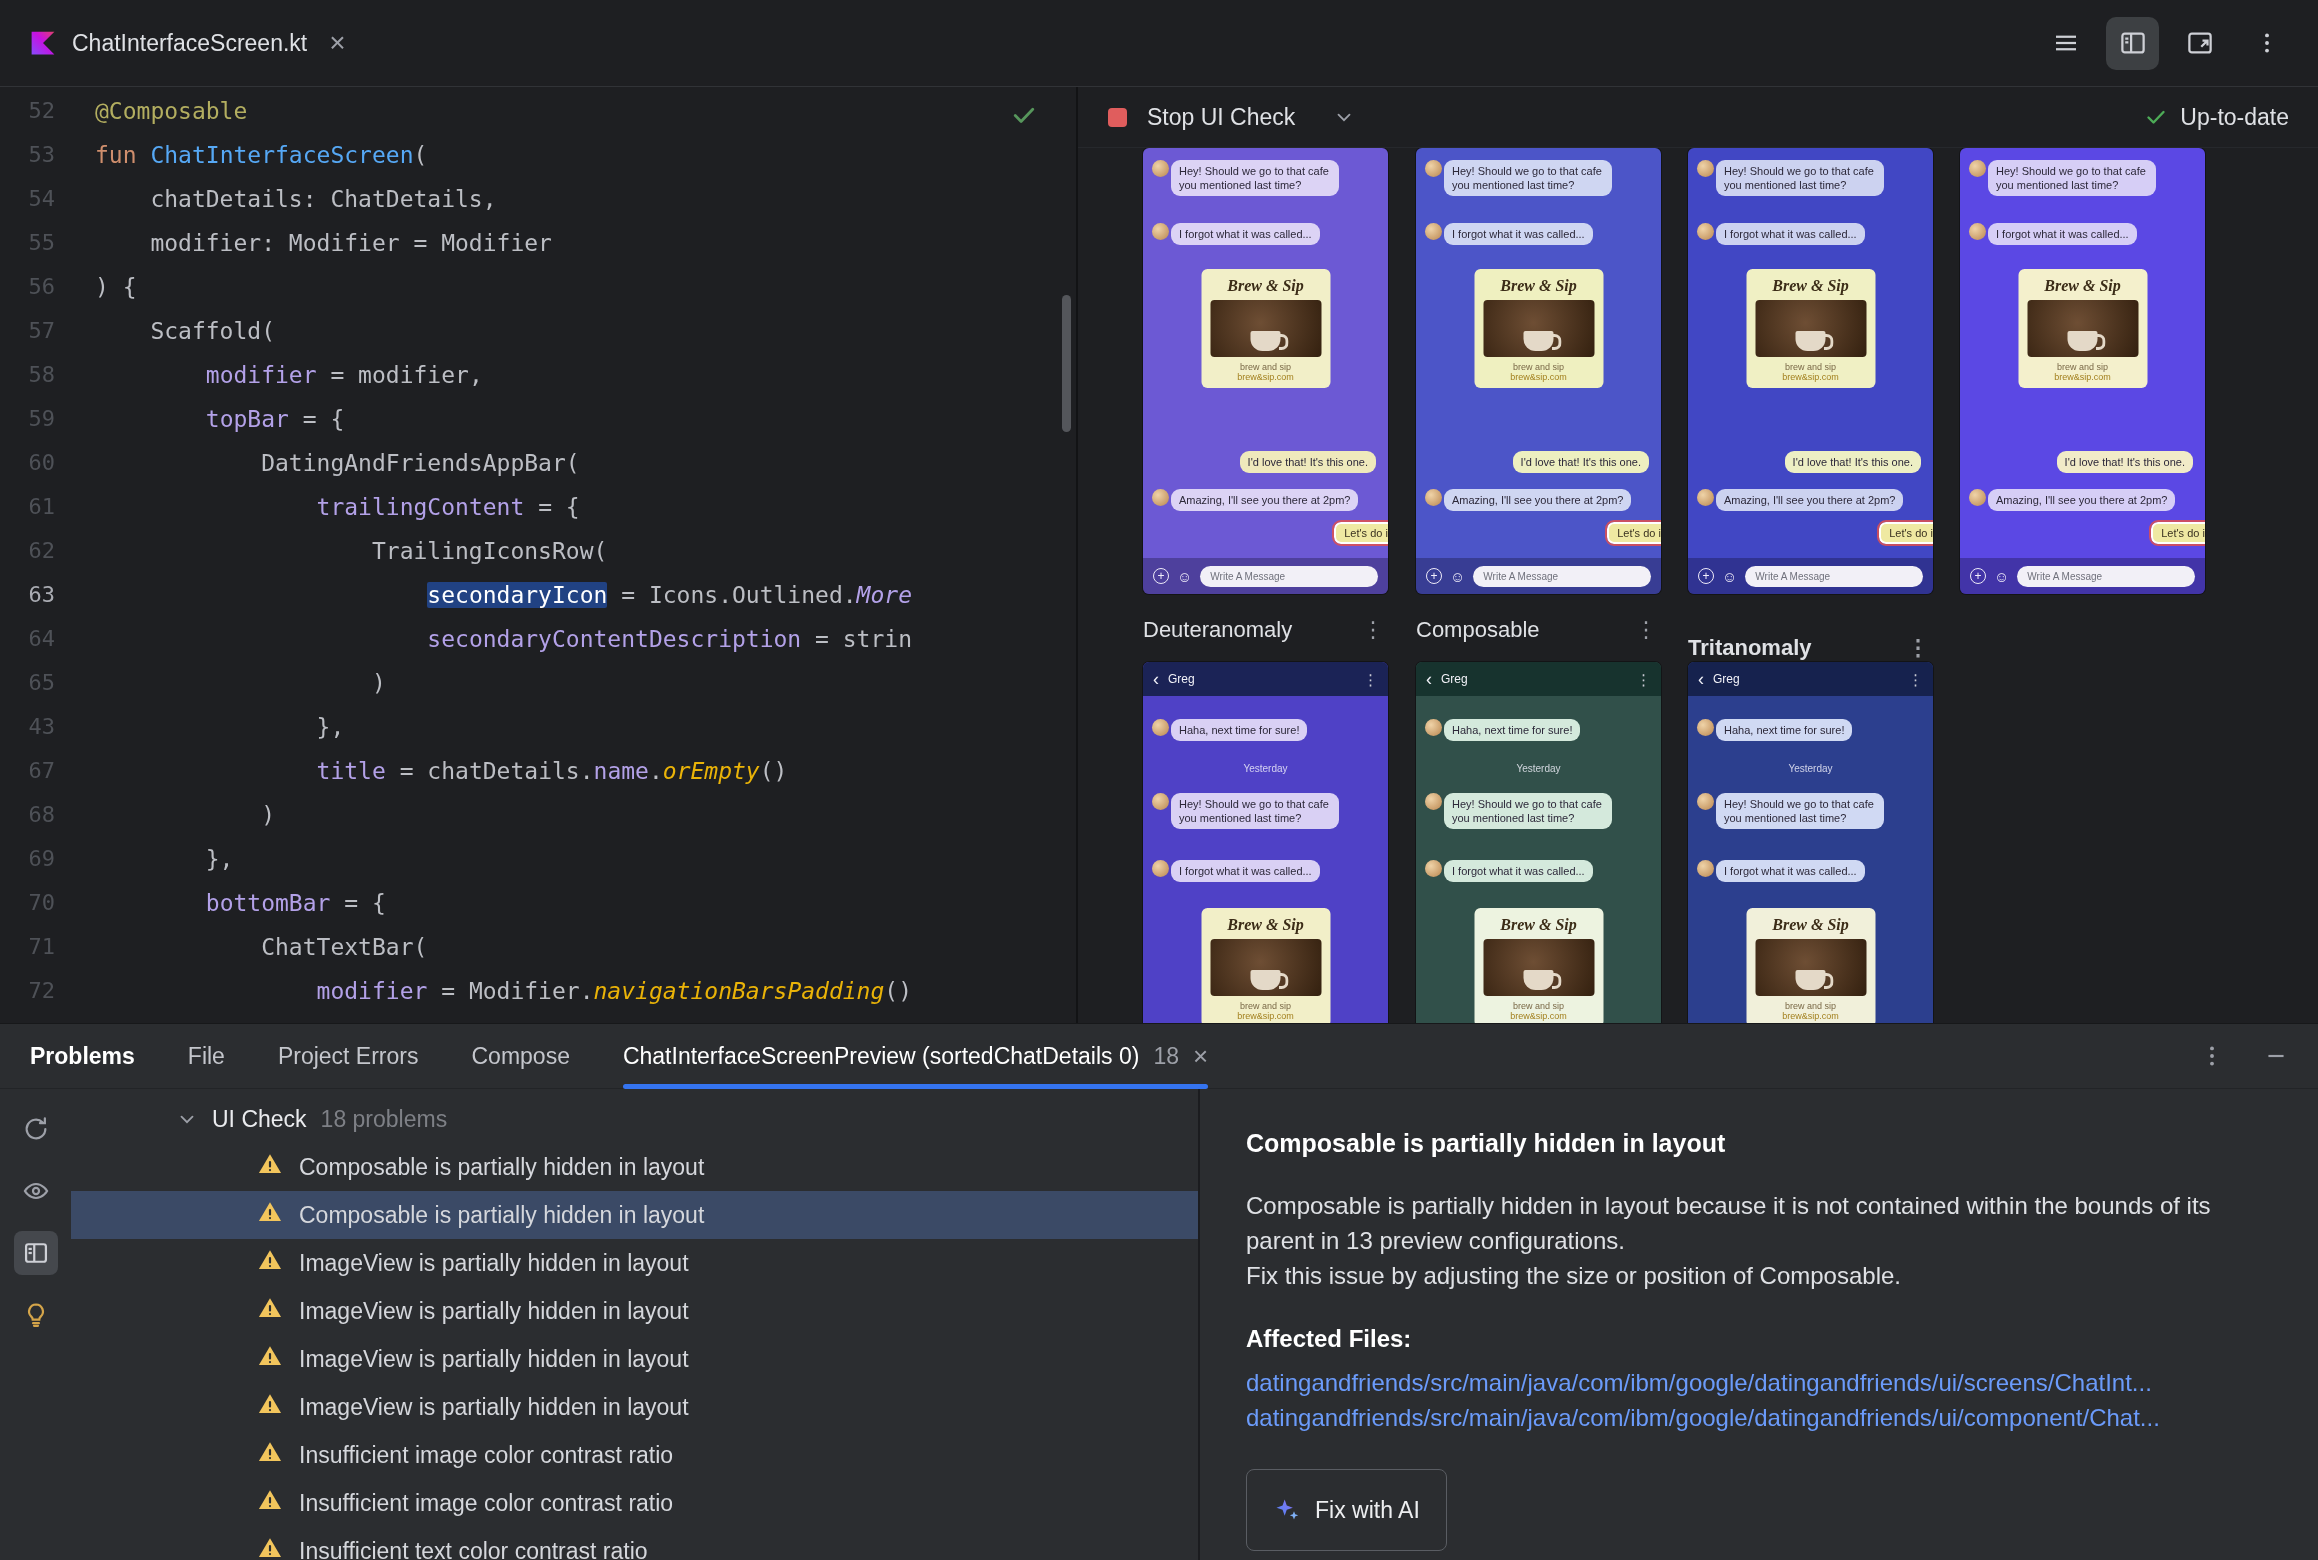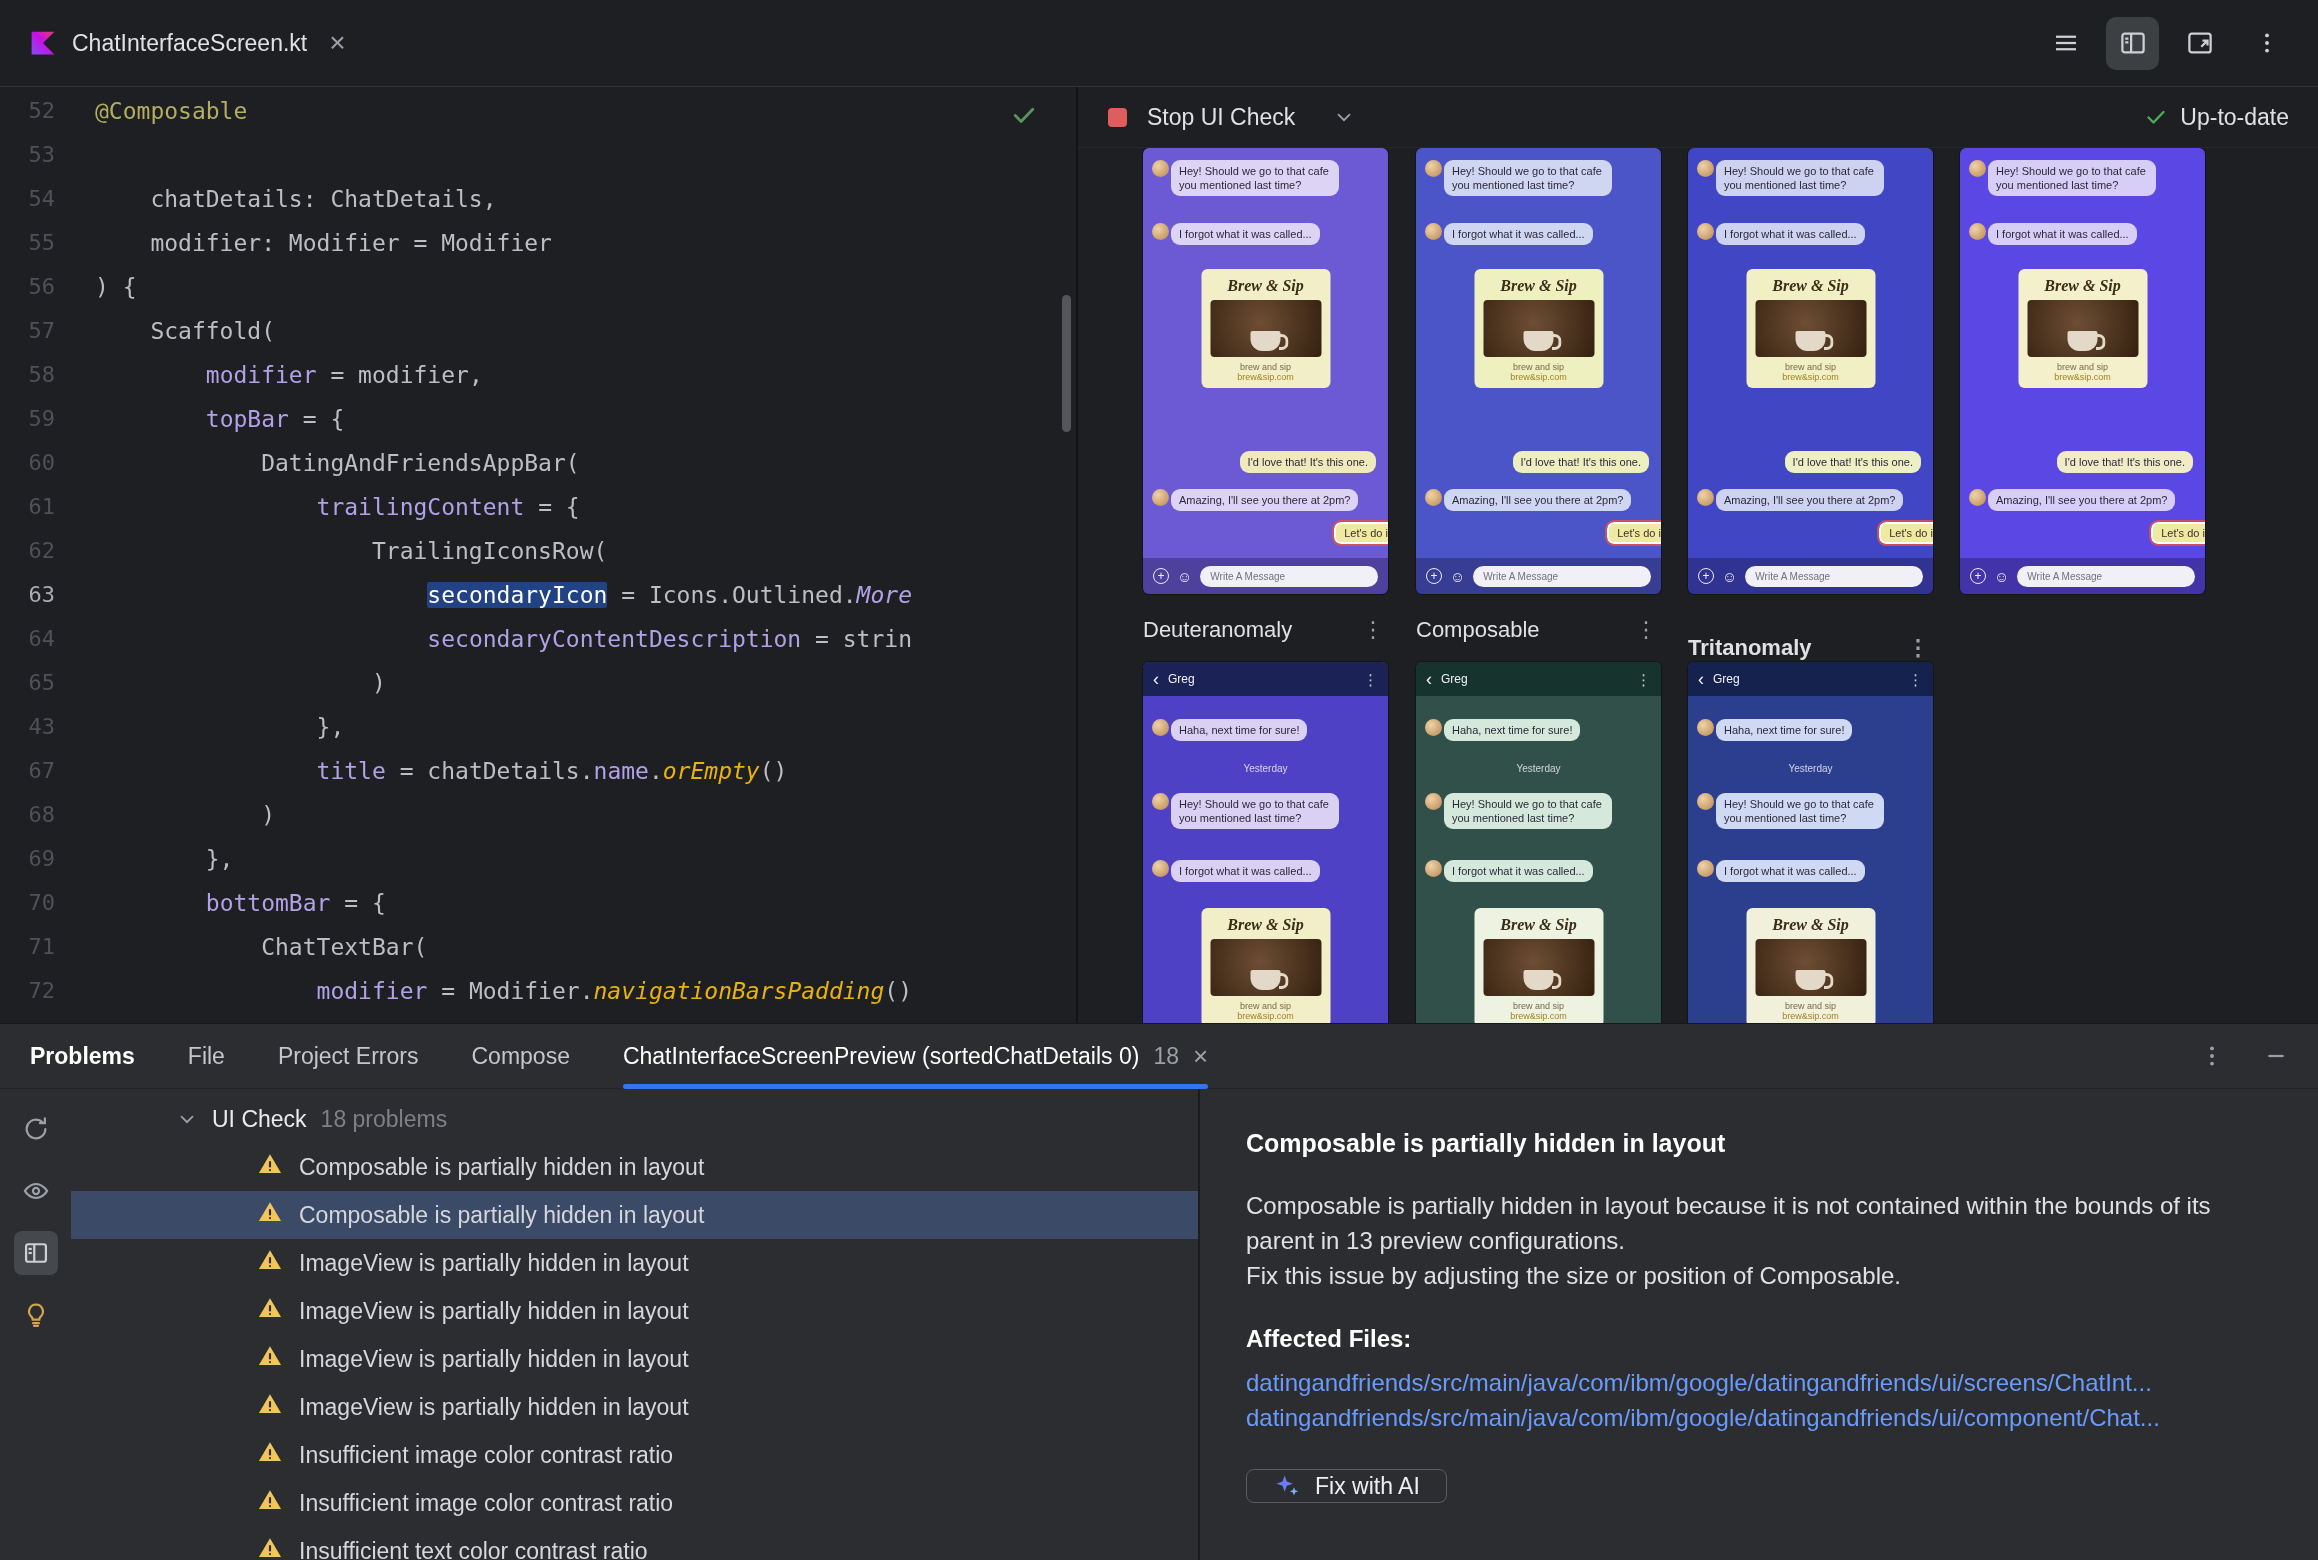--- a/index.html
+++ b/index.html
@@ -89,21 +89,21 @@
   .pgroup{height:48px;display:flex;align-items:center;gap:14px;padding-left:105px;font-size:23px}
   .pgroup .gname{color:#EAEBEE}
   .pgroup .gcount{color:#7E8086}
   .pitem{height:48px;display:flex;align-items:center;gap:16px;padding-left:186px;font-size:23px;color:#D5D7DC}
   .pitem.selected{background:#3B4A66}
   .pdetail{flex:1;border-left:2px solid #1B1C1F;padding:40px 46px;overflow:hidden}
   .pd-title{font-size:25px;font-weight:bold;color:#FFFFFF;margin-bottom:30px}
   .pd-body{font-size:24px;line-height:35px;color:#DFE1E5}
   .pd-files{font-size:24px;font-weight:bold;color:#FFFFFF;margin:32px 0 12px}
   .pd-link{display:block;color:#6B9BFA;font-size:24px;line-height:35px;cursor:pointer}
-  .fix-btn{margin-top:34px;display:inline-flex;align-items:center;gap:14px;border:1px solid #5A5D63;border-radius:8px;padding:2px 26px;font-size:23px;color:#EDEEF0;background:transparent;cursor:pointer}
+  .fix-btn{margin-top:34px;display:inline-flex;align-items:center;gap:14px;border:1px solid #5A5D63;border-radius:8px;padding:26px 26px;font-size:23px;color:#EDEEF0;background:transparent;cursor:pointer}
 </style>
 </head>
 <body>
 
 <div class="app">
 
   <div class="titlebar">
     <div class="etab">
       <svg class="ktico" viewBox="0 0 16 16">
         <defs>
@@ -149,21 +149,21 @@
           </svg>
       </span>
     </div>
   </div>
 
   <div class="main">
 
     <div class="editor">
       <div>
           <div class="code-line"><span class="gutter-num">52</span><span class="code-text"><span class="tk-ann">@Composable</span></span></div>
-          <div class="code-line"><span class="gutter-num">53</span></div>
+          <div class="code-line"><span class="gutter-num">53</span><span class="code-text"><span class="tk-kw">fun </span><span class="tk-fn">ChatInterfaceScreen</span><span class="tk-pl">(</span></span></div>
           <div class="code-line"><span class="gutter-num">54</span><span class="code-text"><span class="tk-pl">    chatDetails: ChatDetails,</span></span></div>
           <div class="code-line"><span class="gutter-num">55</span><span class="code-text"><span class="tk-pl">    modifier: Modifier = Modifier</span></span></div>
           <div class="code-line"><span class="gutter-num">56</span><span class="code-text"><span class="tk-pl">) {</span></span></div>
           <div class="code-line"><span class="gutter-num">57</span><span class="code-text"><span class="tk-pl">    Scaffold(</span></span></div>
           <div class="code-line"><span class="gutter-num">58</span><span class="code-text"><span class="tk-pl">        </span><span class="tk-nm">modifier</span><span class="tk-pl"> = modifier,</span></span></div>
           <div class="code-line"><span class="gutter-num">59</span><span class="code-text"><span class="tk-pl">        </span><span class="tk-nm">topBar</span><span class="tk-pl"> = {</span></span></div>
           <div class="code-line"><span class="gutter-num">60</span><span class="code-text"><span class="tk-pl">            DatingAndFriendsAppBar(</span></span></div>
           <div class="code-line"><span class="gutter-num">61</span><span class="code-text"><span class="tk-pl">                </span><span class="tk-nm">trailingContent</span><span class="tk-pl"> = {</span></span></div>
           <div class="code-line"><span class="gutter-num">62</span><span class="code-text"><span class="tk-pl">                    TrailingIconsRow(</span></span></div>
           <div class="code-line"><span class="gutter-num current">63</span><span class="code-text"><span class="tk-pl">                        </span><span class="tk-sel">secondaryIcon</span><span class="tk-pl"> = Icons.Outlined.</span><span class="tk-st">More</span></span></div>

